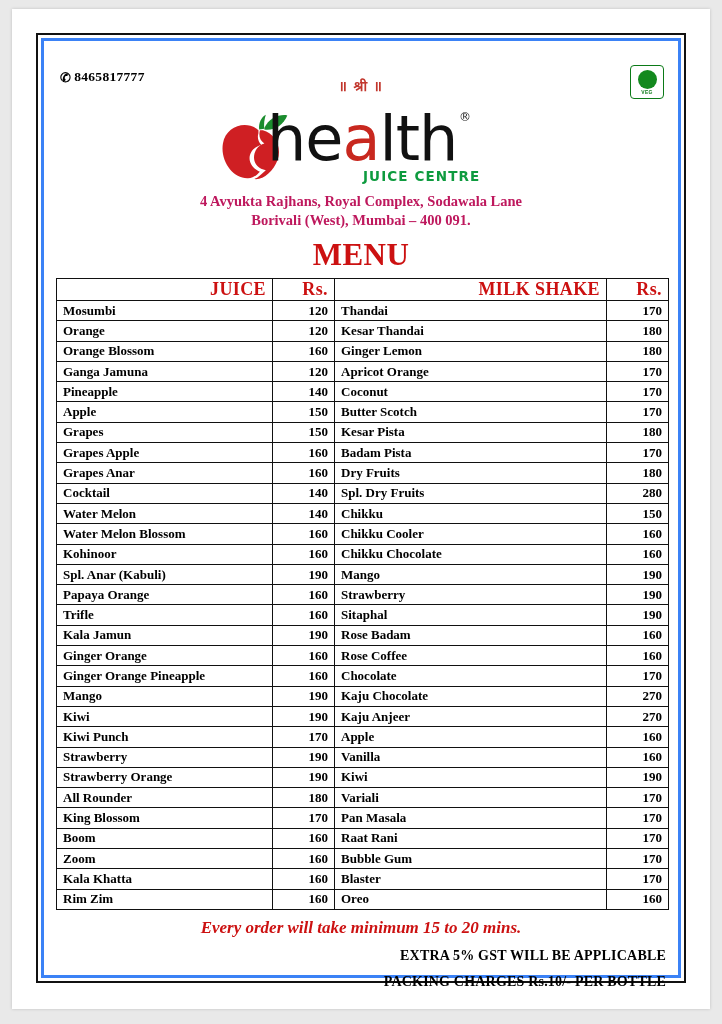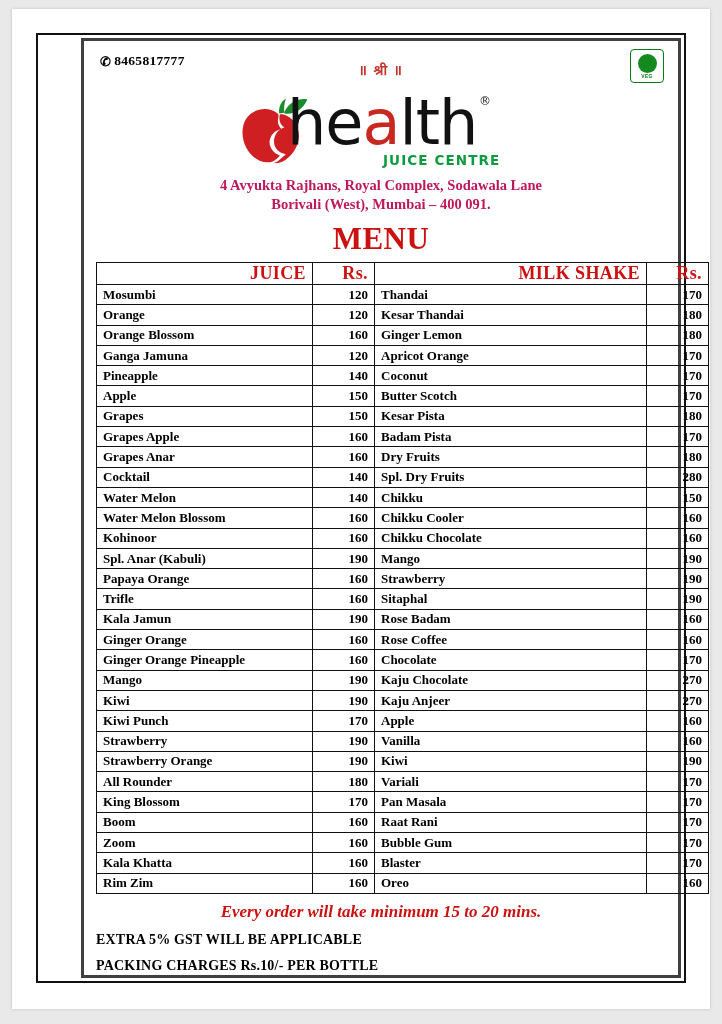--- a/index.html
+++ b/index.html
@@ -31,25 +31,24 @@
     bottom: 26px;
     border: 2px solid #111;
     box-sizing: border-box;
   }
   #inner-frame {
     position: absolute;
     left: 3px;
     top: 3px;
     right: 3px;
     bottom: 3px;
-    border: 3px solid #404040;
+    border: 3px solid #3b82f6;
     box-sizing: border-box;
-    padding: 12px 12px 0 12px;
+    padding: 28px 12px 0 12px;
     background: #fff;
-    margin-left: 40px;
   }
 
   
   .header-row {
     position: relative;
     height: 20px;
   }
   .phone {
     position: absolute;
     left: 4px;
@@ -226,21 +225,21 @@
   .note-red {
     text-align: center;
     color: #cc1111;
     font-style: italic;
     font-weight: bold;
     font-size: 17px;
     margin-top: 8px;
     font-family: "Liberation Serif", serif;
   }
   .note-black {
-    text-align: left;
+    text-align: right;
     color: #000;
     font-weight: bold;
     font-size: 14px;
     margin-top: 10px;
     letter-spacing: 0.2px;
     font-family: "Liberation Serif", serif;
   }
 </style>
 </head>
 <body>

